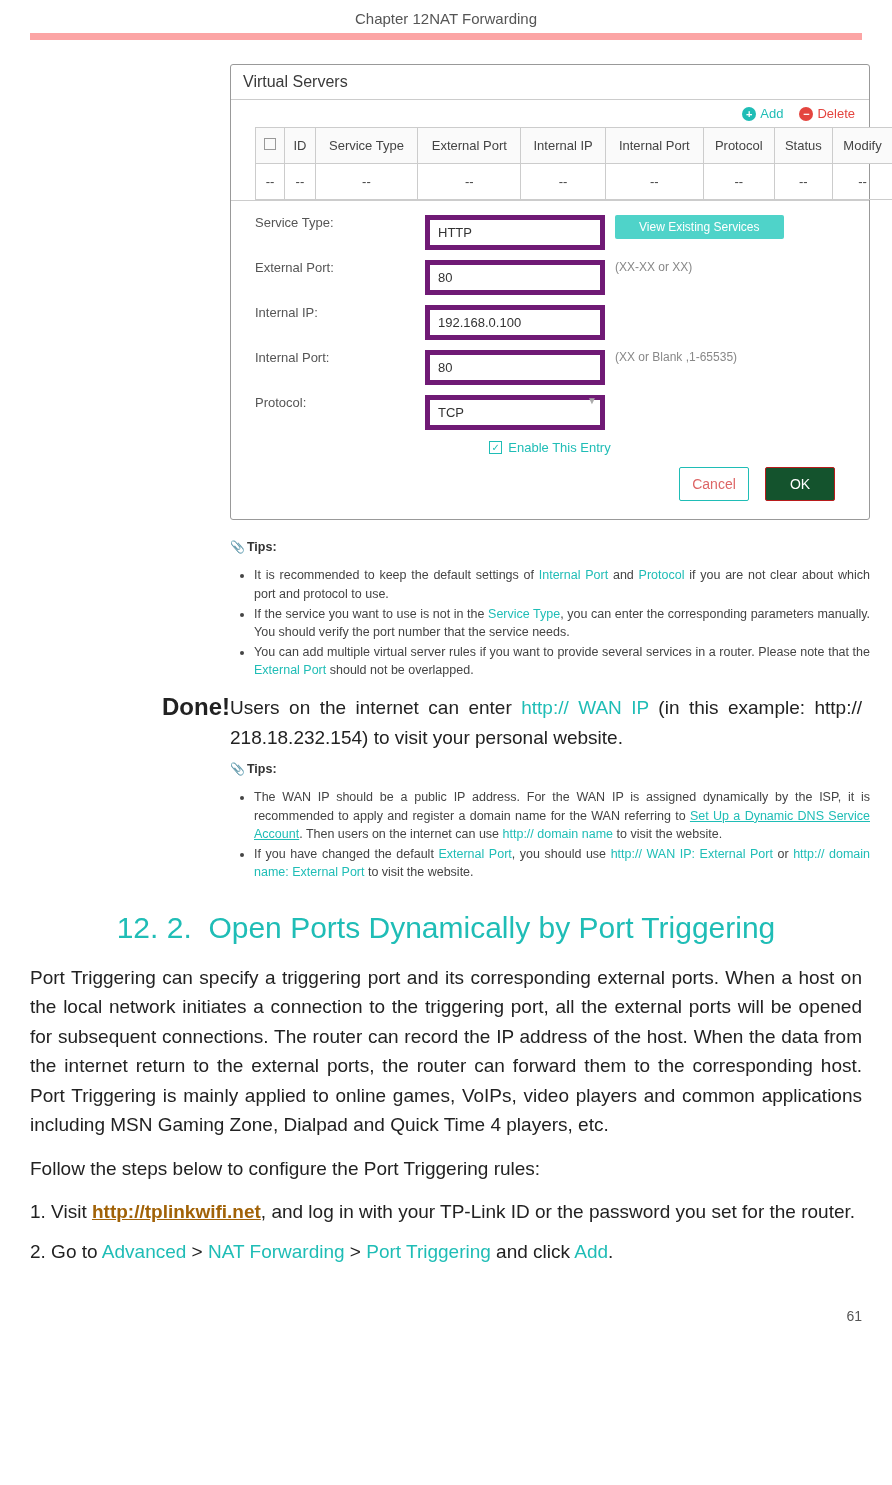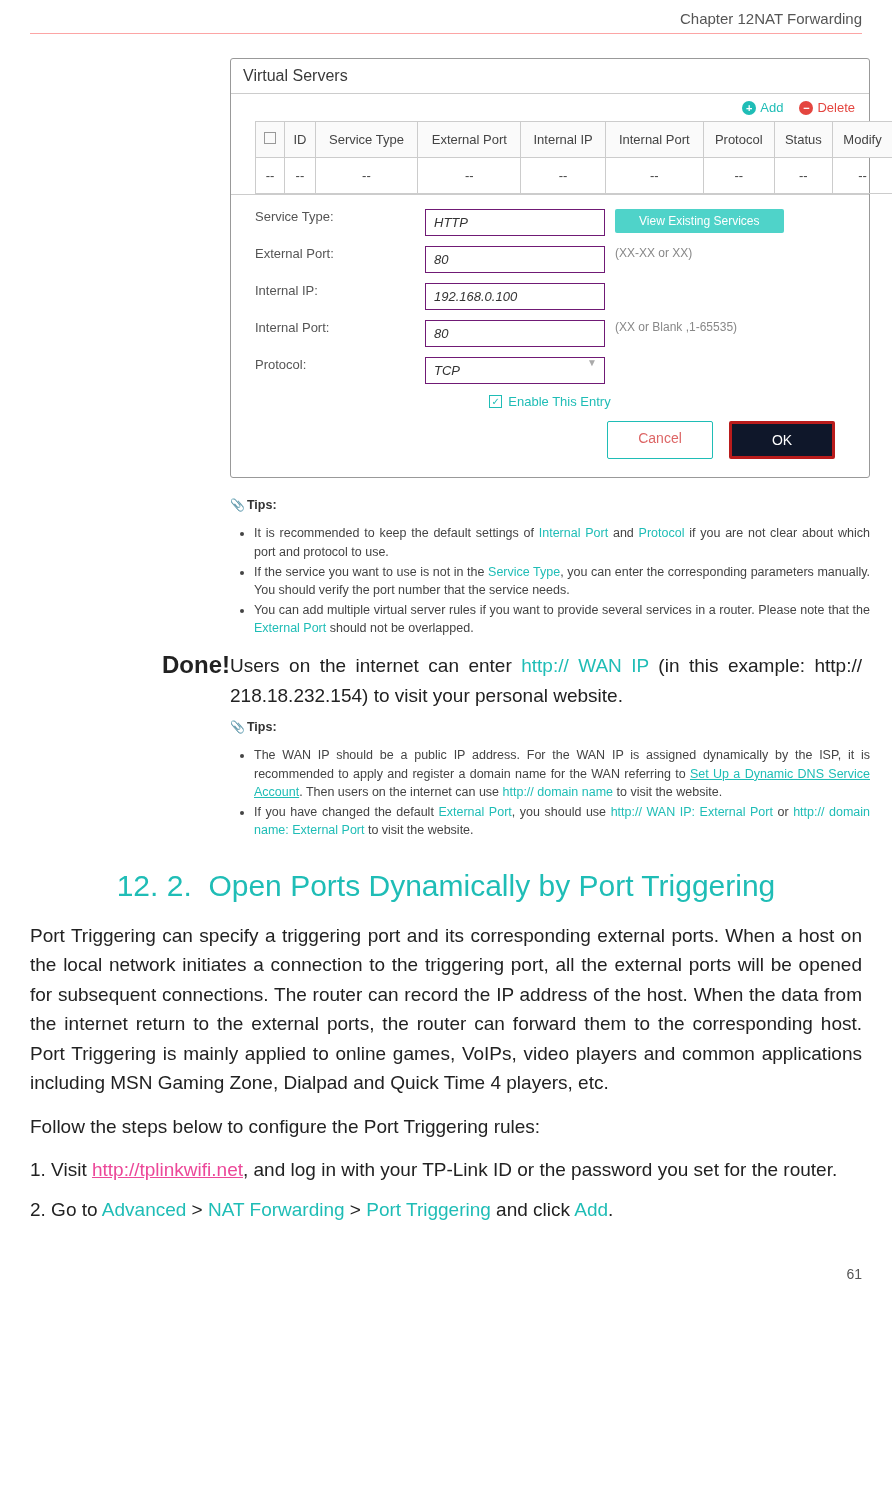--- a/index.html
+++ b/index.html
@@ -1,61 +1,61 @@
 <!DOCTYPE html>
 <html><head>
 <meta charset="utf-8">
 <style>
   * { margin: 0; padding: 0; box-sizing: border-box; }
   body { font-family: Arial, Helvetica, sans-serif; background: #fff; color: #333; width: 892px; margin: 0 auto; padding: 0 30px 40px 30px; }
-  .page-head { display: flex; justify-content: flex-end; padding: 10px 0 6px 0; border-bottom: 1px solid #fca5a5; font-size: 15px; color: #555; }
+  .page-head { display: flex; justify-content: center; padding: 10px 0 6px 0; border-bottom: 7px solid #fca5a5; font-size: 15px; color: #555; }
   .content { padding-top: 24px; }
   .figure-wrap { margin-left: 200px; margin-bottom: 18px; }
   .panel { border: 1px solid #999; border-radius: 3px; background: #fff; width: 640px; }
   .panel-title { padding: 8px 12px; color: #3a3a3a; font-size: 16px; border-bottom: 1px solid #ccc; }
   .toolbar { display: flex; justify-content: flex-end; gap: 16px; padding: 6px 14px; font-size: 13px; }
   .tool-btn { display: inline-flex; align-items: center; gap: 4px; cursor: pointer; }
   .add-label { color: #1fbdb6; }
   .del-label { color: #e4453f; }
   .icon-circle { width: 14px; height: 14px; border-radius: 50%; display: inline-flex; align-items: center; justify-content: center; color: #fff; font-size: 11px; font-weight: bold; }
   .icon-add { background: #1fbdb6; }
   .icon-del { background: #e4453f; }
   table.tbl { width: 100%; border-collapse: collapse; font-size: 13px; color: #444; margin-left: 24px; }
   table.tbl th, table.tbl td { border: 1px solid #ccc; padding: 10px 6px; text-align: center; font-weight: normal; }
   table.tbl th { background: #fafafa; }
   .chk { width: 12px; height: 12px; border: 1px solid #999; display: inline-block; }
   .form-area { padding: 14px 24px 18px 24px; border-top: 1px solid #ccc; }
   .form-row { display: flex; align-items: flex-start; margin-bottom: 10px; font-size: 13px; }
   .form-row .lab { width: 170px; color: #555; }
-  .form-row .input { width: 180px; border: 1px solid #701a75; padding: 5px 8px; font-size: 13px; color: #333; background: #fff; font-style: italic; }
+  .form-row .input { width: 180px; border: 5px solid #701a75; padding: 5px 8px; font-size: 13px; color: #333; background: #fff; }
   .form-row .hint { margin-left: 10px; font-size: 12px; color: #888; }
   .btn-tag { margin-left: 10px; background: #4fd3c9; color: #fff; font-size: 12px; padding: 5px 24px; border-radius: 2px; cursor: pointer; }
   .select-arrow { color: #aaa; margin-left: -18px; font-size: 10px; pointer-events:none; }
   .enable-row { display: flex; justify-content: center; align-items: center; gap: 6px; margin: 6px 0 12px 0; font-size: 13px; color: #1fbdb6; }
   .enable-chk { width: 13px; height: 13px; border: 1px solid #1fbdb6; display: inline-flex; align-items: center; justify-content: center; color: #1fbdb6; font-size: 10px; }
   .btn-row { display: flex; justify-content: flex-end; gap: 16px; padding-right: 10px; }
-  .btn { width: 106px; text-align: center; padding: 8px 0; font-size: 14px; border-radius: 2px; cursor: pointer; }
+  .btn { width: 70px; text-align: center; padding: 8px 0; font-size: 14px; border-radius: 2px; cursor: pointer; }
   .btn-cancel { border: 1px solid #1fbdb6; color: #e57; background: #fff; }
   .btn-cancel span { color:#d66; }
-  .btn-ok { background: #0f172a; color: #fff; border: 3px solid #b91c1c; }
+  .btn-ok { background: #14532d; color: #fff; border: 1px solid #b91c1c; }
   .tips-block { margin-left: 200px; margin-bottom: 14px; font-size: 12.5px; color: #444; line-height: 1.45; width: 640px; text-align: justify; }
   .tips-title { font-weight: bold; color: #333; }
   .clip-icon::before { content: "📎"; font-size: 12px; margin-right: 2px; }
   .tips-block ul { list-style: disc; padding-left: 24px; margin-top: 10px; }
   .tips-block li { margin-bottom: 2px; }
   .done-row { display: flex; align-items: flex-start; margin-bottom: 8px; }
   .done-label { width: 200px; font-size: 24px; font-weight: bold; color: #222; flex-shrink: 0; text-align: right; }
   .done-text { font-size: 19px; line-height: 1.55; color: #222; text-align: justify; }
   .teal { color: #1fbdb6; }
   .h2-section { font-size: 30px; color: #1fbdb6; margin: 30px 0 18px 0; font-weight: normal; text-align: center; }
   .h2-num { }
   .body-p { font-size: 19px; line-height: 1.55; color: #222; margin-bottom: 14px; text-align: justify; }
   .step-list { font-size: 19px; line-height: 1.55; color: #222; }
   .step-list .step { margin-bottom: 10px; text-align: justify; }
-  a.link { color: #ec4899; text-decoration: underline; }
+  a.link { color: #a16207; text-decoration: underline; font-weight: bold; }
   .page-num { position: relative; text-align: right; font-size: 14px; color: #555; margin-top: 42px; }
 </style>
 </head>
 <body>
 
 <div class="page-head">
   <span>Chapter 12</span>
   <span>NAT Forwarding</span>
 </div>
 

